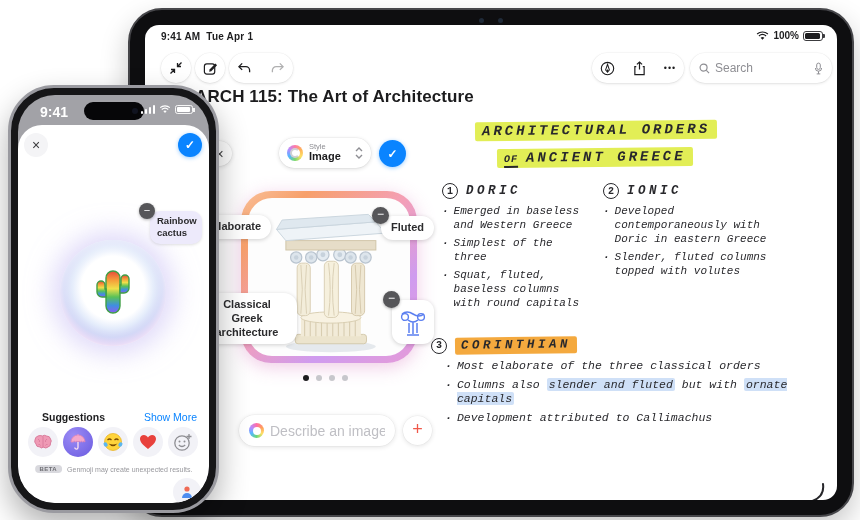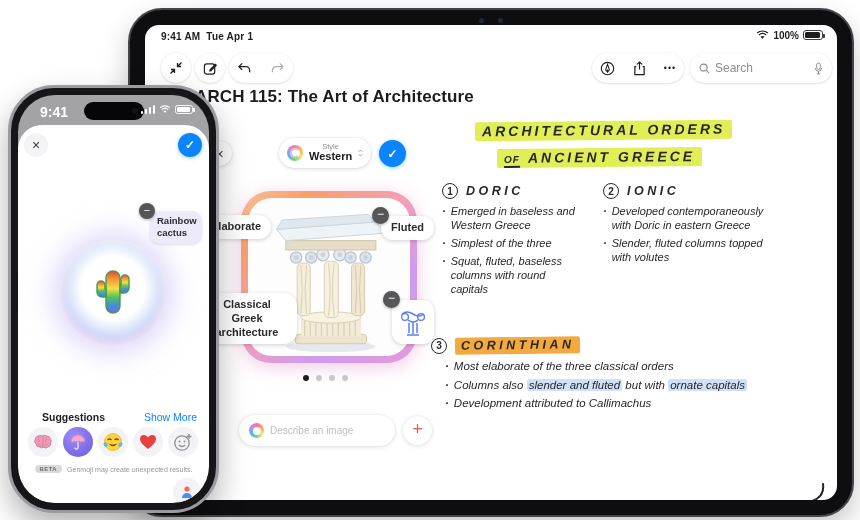--- a/index.html
+++ b/index.html
@@ -14,42 +14,42 @@
   .ipad-cam { position:absolute; left:50%; top:7px; transform:translateX(-50%);
     width:34px; height:6px; display:flex; gap:14px; align-items:center; justify-content:center; }
   .ipad-cam i { width:5px; height:5px; border-radius:50%; background:#1f2a38; display:block; }
   .ipad-screen { position:absolute; left:15px; top:15px; width:692px; height:475px;
     background:#ffffff; border-radius:14px; overflow:hidden; }
 
   
   .pad-status { position:absolute; left:0; top:0; width:100%; height:22px;
     font-size:10px; font-weight:700; color:#1d1d1f; }
   .pad-status .left { position:absolute; left:16px; top:6px; letter-spacing:.2px; }
-  .pad-status .right { position:absolute; right:14px; top:5px; display:flex; align-items:flex-start; gap:4px; }
+  .pad-status .right { position:absolute; right:14px; top:5px; display:flex; align-items:center; gap:4px; }
   .batt { width:20px; height:10px; border:1px solid #3c3c3f; border-radius:3px; position:relative; }
   .batt i { position:absolute; left:1px; top:1px; bottom:1px; width:15px; background:#1d1d1f; border-radius:1.5px; }
   .batt:after { content:""; position:absolute; right:-3px; top:2.5px; width:2px; height:4px; background:#3c3c3f; border-radius:0 1px 1px 0; }
 
   
   .tbtn { position:absolute; top:28px; height:30px; background:#fff; border-radius:15px;
     box-shadow:0 0 0 .5px rgba(0,0,0,.05), 0 1px 3px rgba(0,0,0,.10);
     display:flex; align-items:center; justify-content:center; gap:18px; color:#3a3a3c; }
   .tbtn svg { display:block; }
   .dim { opacity:.35; }
   .search-pill { position:absolute; top:28px; left:545px; width:142px; height:30px;
     background:#fff; border-radius:15px; box-shadow:0 0 0 .5px rgba(0,0,0,.05), 0 1px 3px rgba(0,0,0,.10);
     display:flex; align-items:center; padding:0 9px; gap:5px; }
   .search-pill input { border:none; outline:none; flex:1; font-size:12px; color:#333; width:60px;
     font-family:"Liberation Sans", sans-serif; background:transparent; }
   .search-pill input::placeholder { color:#8e8e93; }
 
   .note-title { position:absolute; left:50px; top:62px; font-size:17px; font-weight:700; color:#1c1c1e; letter-spacing:.1px; }
 
   
-  .hw { font-family:Liberation Sans, sans-serif; font-style:italic; color:#28282c; }
+  .hw { font-family:Liberation Mono, monospace; font-style:italic; color:#28282c; }
   .hw-head { position:absolute; font-weight:700; font-size:14px; letter-spacing:3px; white-space:nowrap; }
   .mk-y { background:#e2ee56; padding:1px 7px 2px; border-radius:2px; display:inline-block; transform:rotate(-.6deg); }
   .of { font-size:10px; border-bottom:2px solid #28282c; padding-bottom:1px; margin-right:8px; letter-spacing:1px; }
   .sec { position:absolute; }
   .sec-h { display:flex; align-items:center; gap:8px; margin-bottom:5px; }
   .numc { width:16px; height:16px; border:1.4px solid #28282c; border-radius:50%;
     font-size:10px; font-weight:700; display:flex; align-items:center; justify-content:center; flex:0 0 auto; font-style:normal; color:#28282c;}
   .sec-t { font-weight:700; font-size:12.5px; letter-spacing:3.5px; }
   .mk-o { background:#f4a93e; padding:1px 6px 2px; border-radius:2px; display:inline-block; transform:rotate(-.8deg); }
   .mk-b { background:#cfe0f7; border-radius:2px; padding:0 2px; }
@@ -60,21 +60,21 @@
   .circle-btn { position:absolute; border-radius:50%; display:flex; align-items:center; justify-content:center;
     background:#fff; box-shadow:0 0 0 .5px rgba(0,0,0,.05), 0 1px 4px rgba(0,0,0,.14); }
   .blue-btn { background:#0a84ff; color:#fff; box-shadow:0 1px 4px rgba(10,132,255,.4); }
   .style-pill { position:absolute; left:134px; top:113px; width:92px; height:30px; background:#fff;
     border-radius:15px; box-shadow:0 0 0 .5px rgba(0,0,0,.05), 0 1px 4px rgba(0,0,0,.14);
     display:flex; align-items:center; padding:0 8px; gap:6px; }
   .style-ic { width:16px; height:16px; border-radius:50%;
     background:conic-gradient(#ff7aa8,#ffb259,#ffe066,#7bd96a,#53b6ff,#b58cff,#ff7aa8); position:relative; flex:0 0 auto; }
   .style-ic:after { content:""; position:absolute; inset:3px; border-radius:50%; background:#fff;
     border:2.5px solid #cfcfd4; border-right-color:transparent; }
-  .style-txt { line-height:1.05; flex:1;text-align:center; }
+  .style-txt { line-height:1.05; flex:1; }
   .style-txt .s1 { font-size:7.5px; color:#8e8e93; }
   .style-txt .s2 { font-size:11px; font-weight:700; color:#1c1c1e; }
 
   .iw-card { position:absolute; left:96px; top:166px; width:176px; height:172px; border-radius:30px;
     background:linear-gradient(140deg,#f9c09a 0%,#f7a06b 18%,#f49fb6 45%,#cf9bef 72%,#e59bd8 100%);
     box-shadow:0 4px 18px rgba(222,140,200,.45); }
   .iw-inner { position:absolute; inset:7px; border-radius:24px; background:#fdfdfd; overflow:hidden;
     display:flex; align-items:flex-end; justify-content:center; }
 
   .tag { position:absolute; background:#fff; border-radius:13px; padding:5px 10px;
@@ -87,22 +87,22 @@
   .dots { position:absolute; left:158px; top:350px; display:flex; gap:7px; }
   .dots i { width:6px; height:6px; border-radius:50%; background:#c7c7cc; }
   .dots i.on { background:#1c1c1e; }
 
   .iw-input { position:absolute; left:94px; top:390px; width:156px; height:31px; background:#fff;
     border-radius:16px; box-shadow:0 0 0 .5px rgba(0,0,0,.05), 0 1px 5px rgba(0,0,0,.12);
     display:flex; align-items:center; gap:6px; padding:0 10px; }
   .ai-ic { width:15px; height:15px; border-radius:50%;
     background:conic-gradient(#ff6ea9,#ff9d5c,#ffe066,#6ad97b,#57b7ff,#b58cff,#ff6ea9); position:relative; flex:0 0 auto;}
   .ai-ic:after { content:""; position:absolute; inset:3.5px; background:#fff; border-radius:50%; }
-  .iw-input input { border:none; outline:none; background:transparent; font-size:10px; flex:1; width:40px;
-    font-family:"Liberation Sans", sans-serif; color:#333;}
+  .iw-input input { border:none; outline:none; background:transparent; font-size:14px; flex:1; width:40px;
+    font-family:"Liberation Sans", sans-serif; color:#333;text-align:right;}
   .iw-input input::placeholder { color:#bfbfc4; }
   .plus-btn { position:absolute; left:258px; top:391px; width:29px; height:29px; border-radius:50%; background:#fff;
     box-shadow:0 0 0 .5px rgba(0,0,0,.05), 0 1px 5px rgba(0,0,0,.12); color:#f0584a;
     font-size:18px; line-height:27px; text-align:center; font-weight:400; }
 
   .beta-row { position:absolute; display:flex; align-items:center; gap:5px; font-size:8.5px; color:#98989d; }
   .beta-pill { background:#d9d9de; color:#6e6e73; font-size:7px; font-weight:700; border-radius:7px;
     padding:1.5px 6px; letter-spacing:.4px; }
 
   .hw-stroke { position:absolute; right:8px; bottom:-14px; }
@@ -283,21 +283,21 @@
       </div>
 
       <div class="circle-btn" style="left:62px; top:116px; width:25px; height:25px;">
         <span class="xg">×</span>
       </div>
 
       <div class="style-pill">
         <span class="style-ic"></span>
         <span class="style-txt">
           <div class="s1">Style</div>
-          <div class="s2">Western</div>
+          <div class="s2">Image</div>
         </span>
         <svg width="8" height="12" viewBox="0 0 8 12">
           <path d="M1 4 L4 1 L7 4" stroke="#8e8e93" stroke-width="1.4" fill="none"></path>
           <path d="M1 8 L4 11 L7 8" stroke="#8e8e93" stroke-width="1.4" fill="none"></path>
         </svg>
       </div>
 
       <div class="circle-btn blue-btn" style="left:234px; top:115px; width:27px; height:27px;">
         <span class="ckg">✓</span>
       </div>

